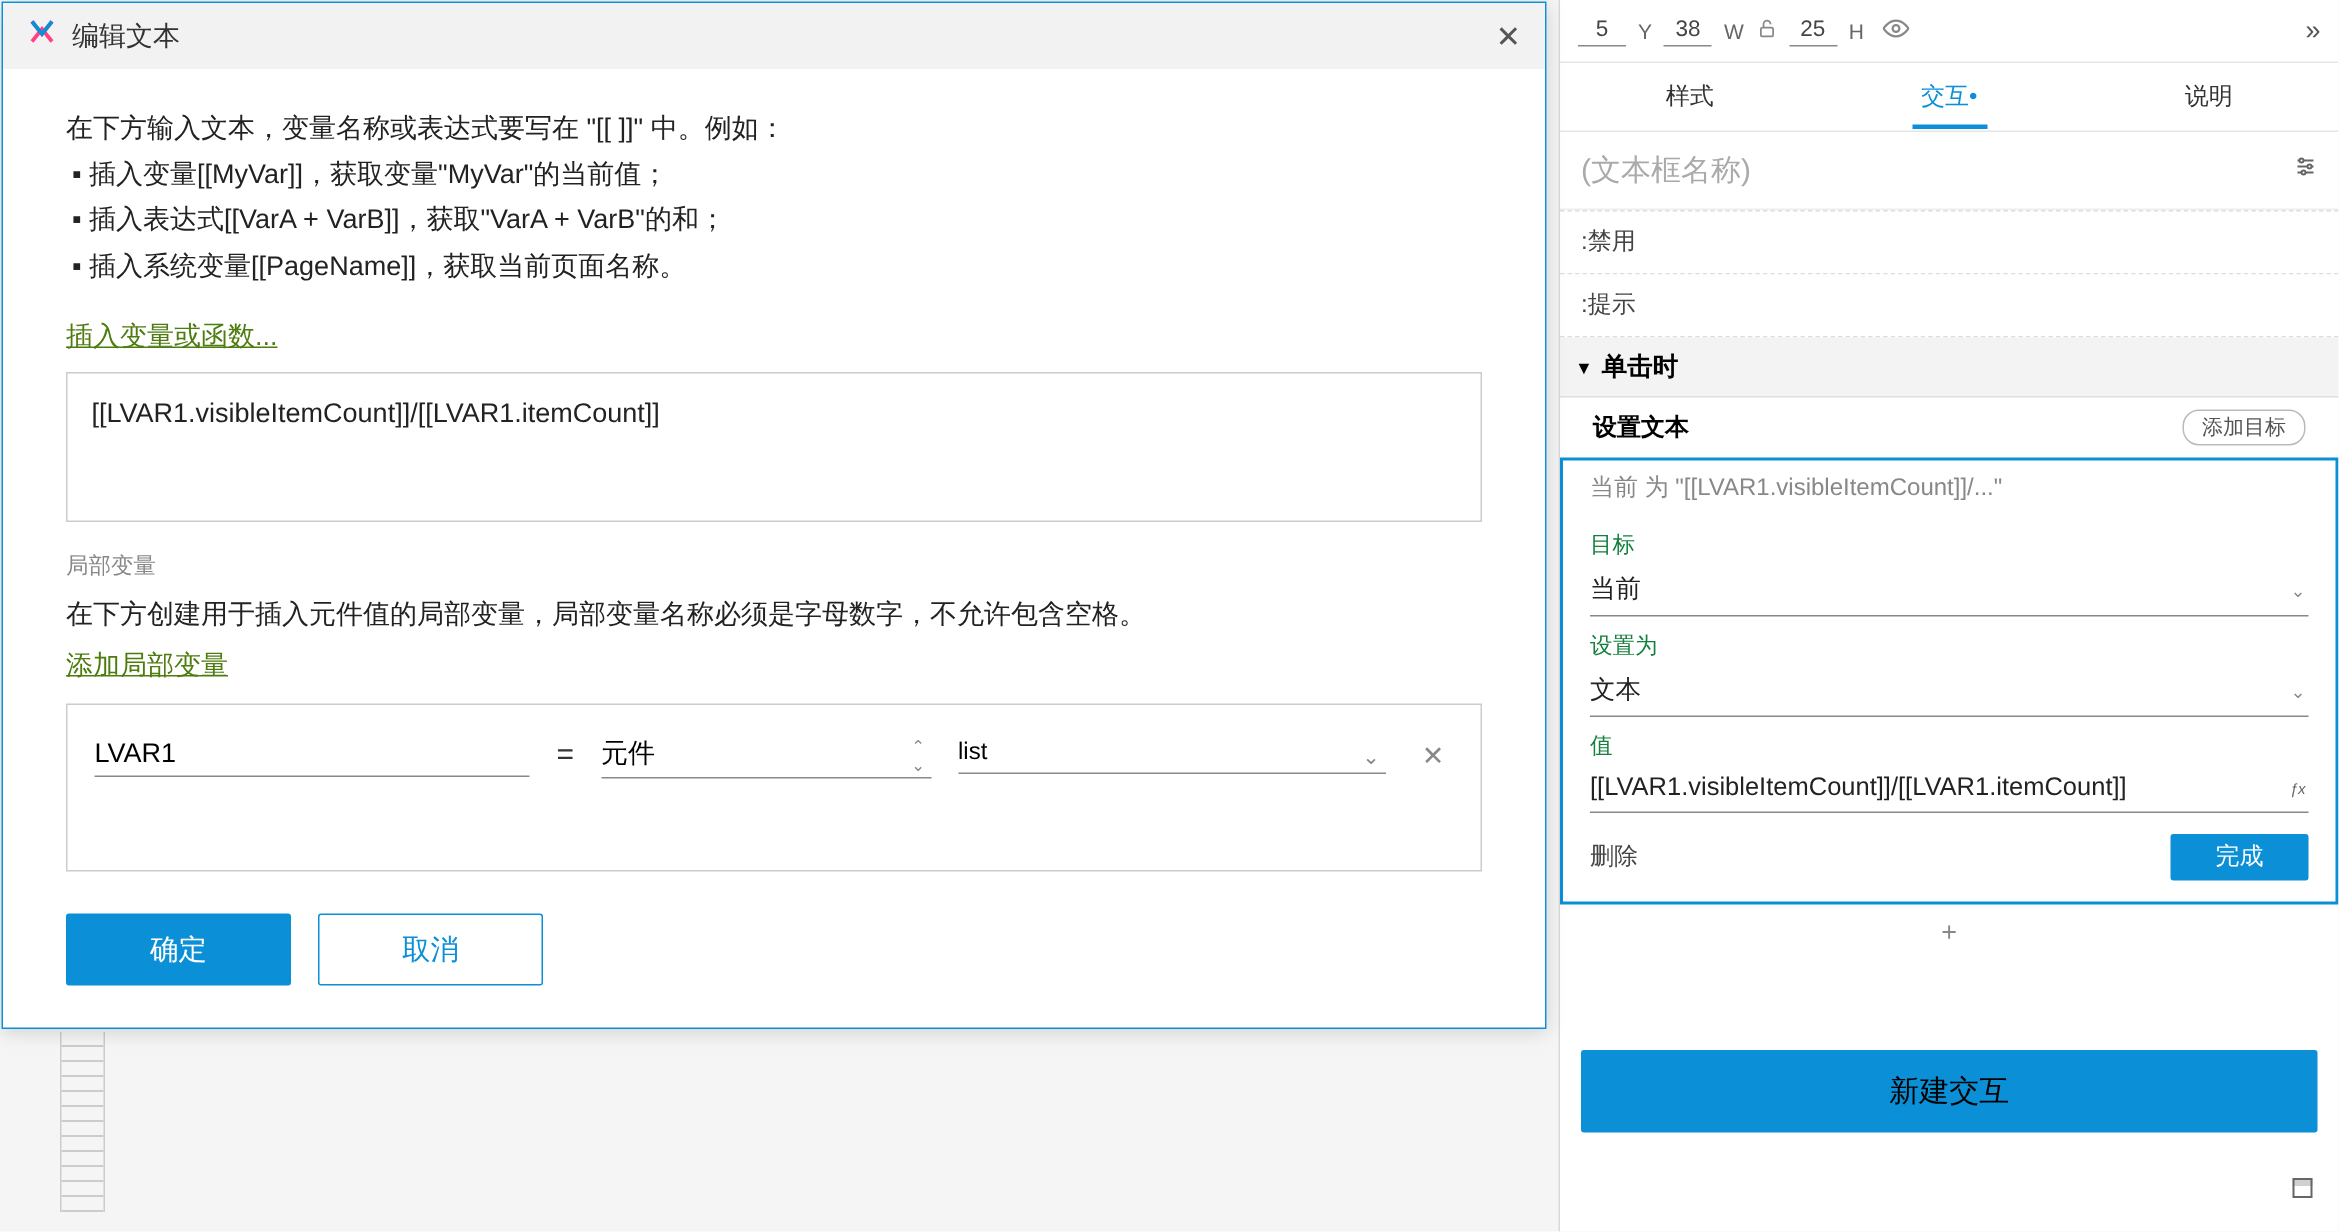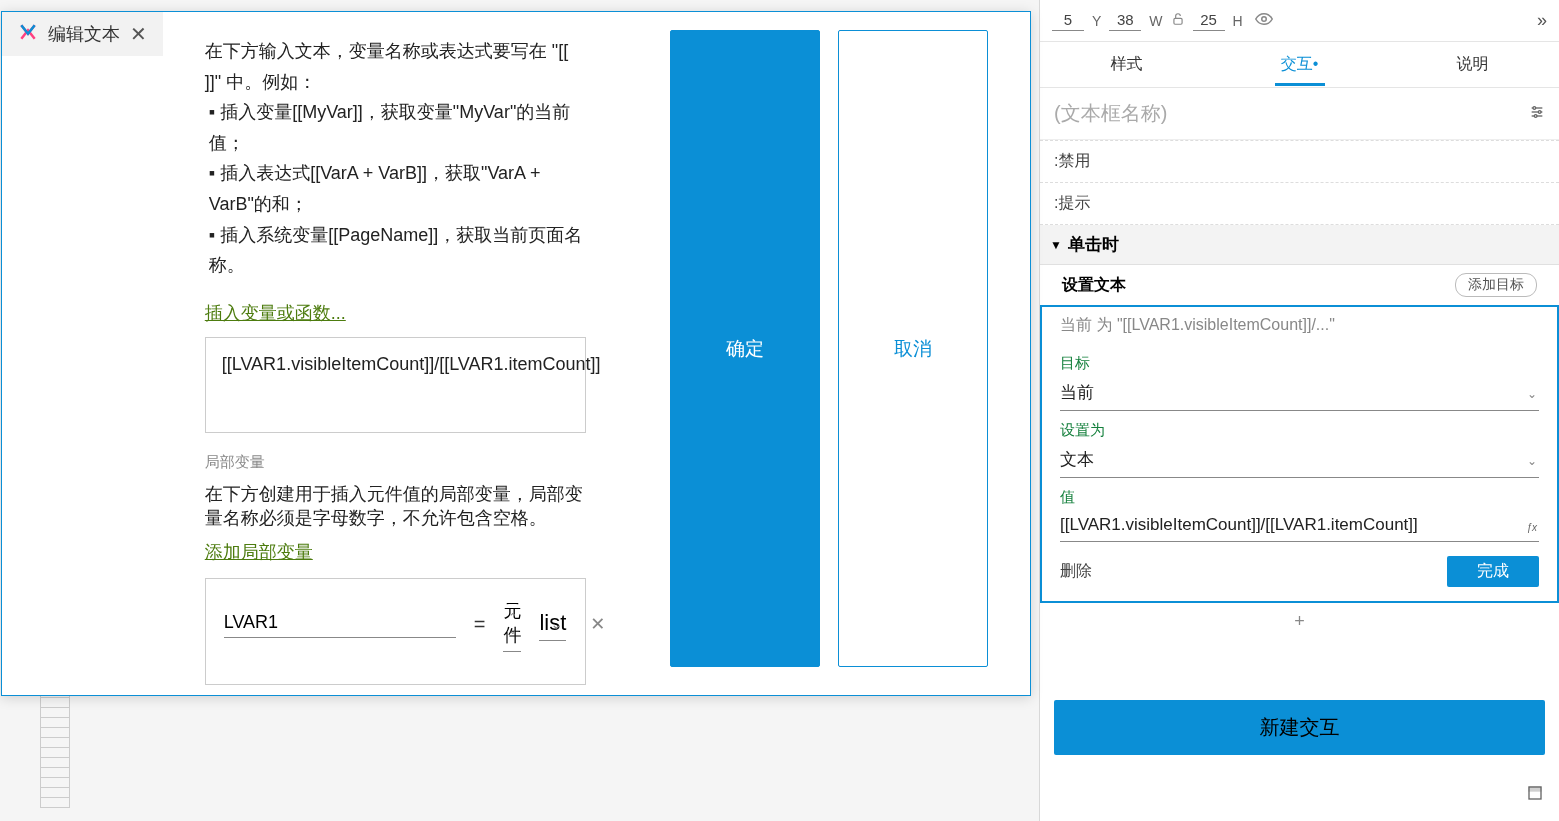--- a/index.html
+++ b/index.html
@@ -187,27 +187,28 @@
   bottom: 16px;
   right: 16px;
   color: #666;
   font-size: 16px;
 }
 
 
 .modal {
   position: absolute;
   left: 1px;
-  top: 11px;
+  top: 1px;
   width: 1030px;
   height: 685px;
   background: #fff;
   border: 1px solid #0b8fd6;
   box-shadow: 0 2px 12px rgba(0,0,0,0.15);
   display: flex;
+  flex-direction: column;
 }
 .modal-header {
   height: 44px;
   background: #f2f2f2;
   display: flex;
   align-items: center;
   padding: 0 16px;
   gap: 10px;
 }
 .modal-header .logo { color: #0b8fd6; font-size: 20px; font-weight: bold; }
@@ -285,21 +286,21 @@
 }
 .var-type-wrap .chev { position: absolute; right: 4px; top: 50%; transform: translateY(-50%); color: #888; font-size: 11px; }
 .var-target-wrap {
   position: relative;
   flex: 1;
 }
 .var-target {
   width: 100%;
   border: none;
   border-bottom: 1px solid #888;
-  font-size: 22px;
+  font-size: 16px;
   padding: 2px 0 4px;
   background: transparent;
 }
 .var-target-wrap .chev { position: absolute; right: 4px; top: 50%; transform: translateY(-50%); color: #888; font-size: 14px; }
 .var-del { color: #888; font-size: 18px; padding: 0 6px; }
 
 .modal-footer {
   display: flex;
   gap: 18px;
   padding: 18px 42px 28px;

